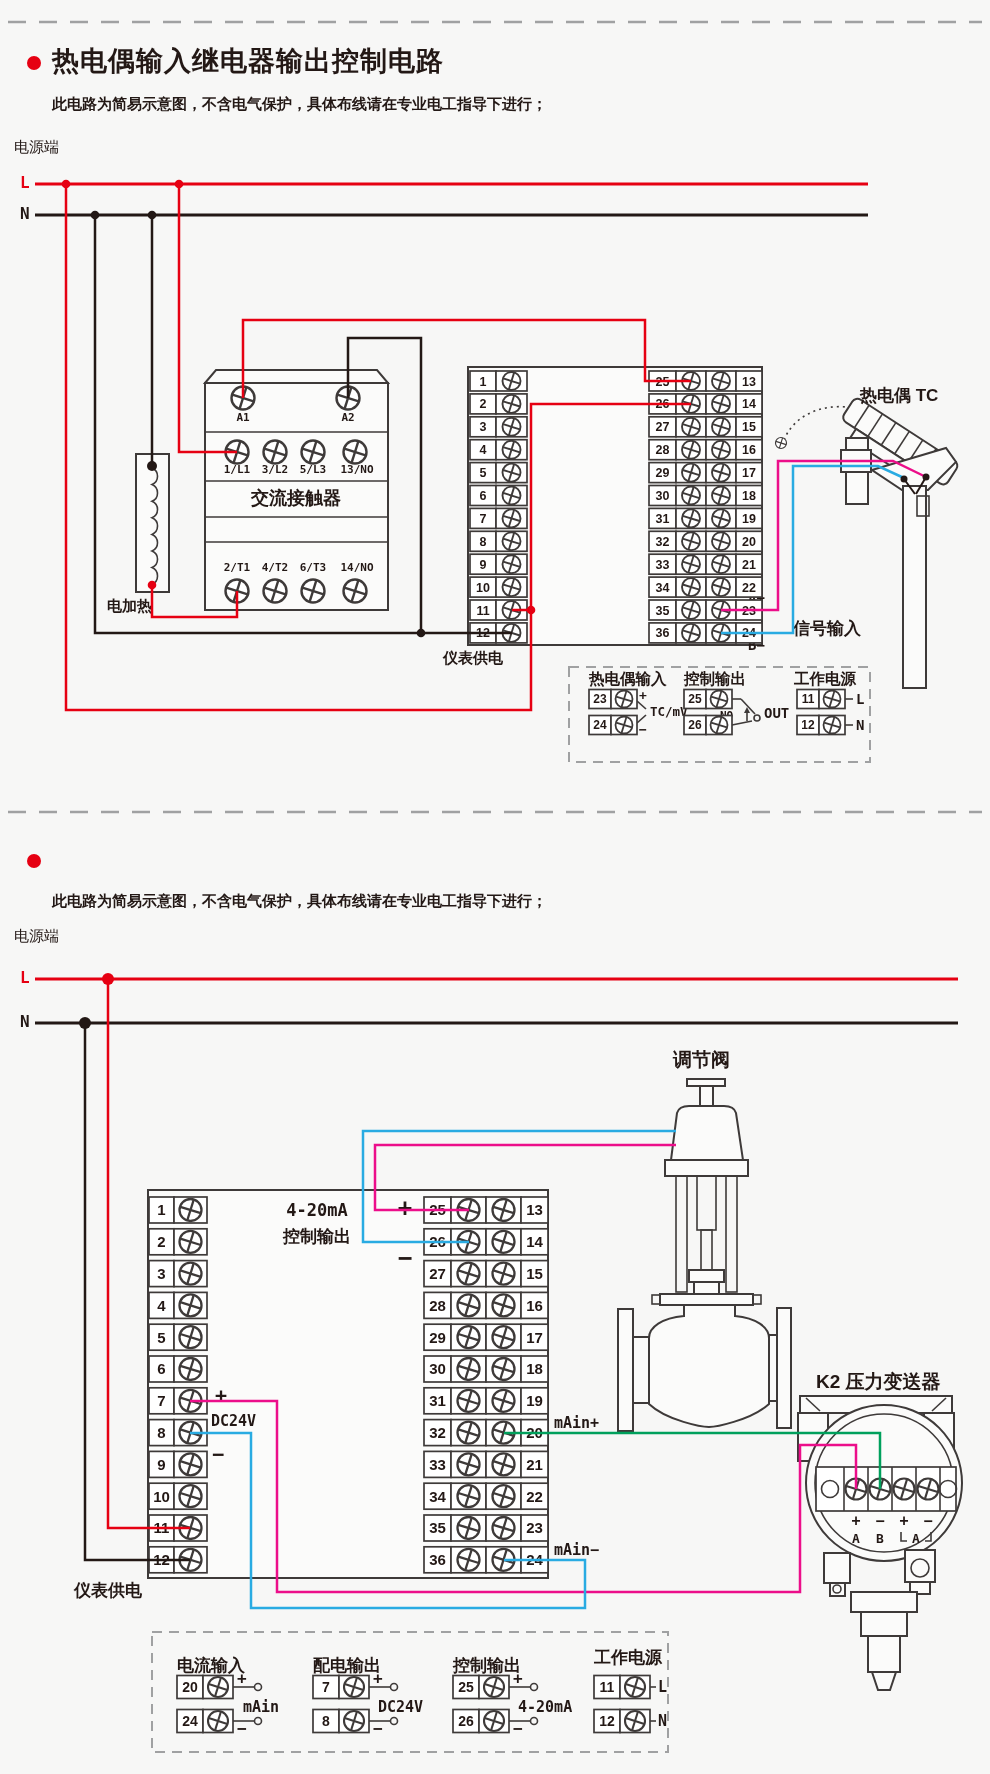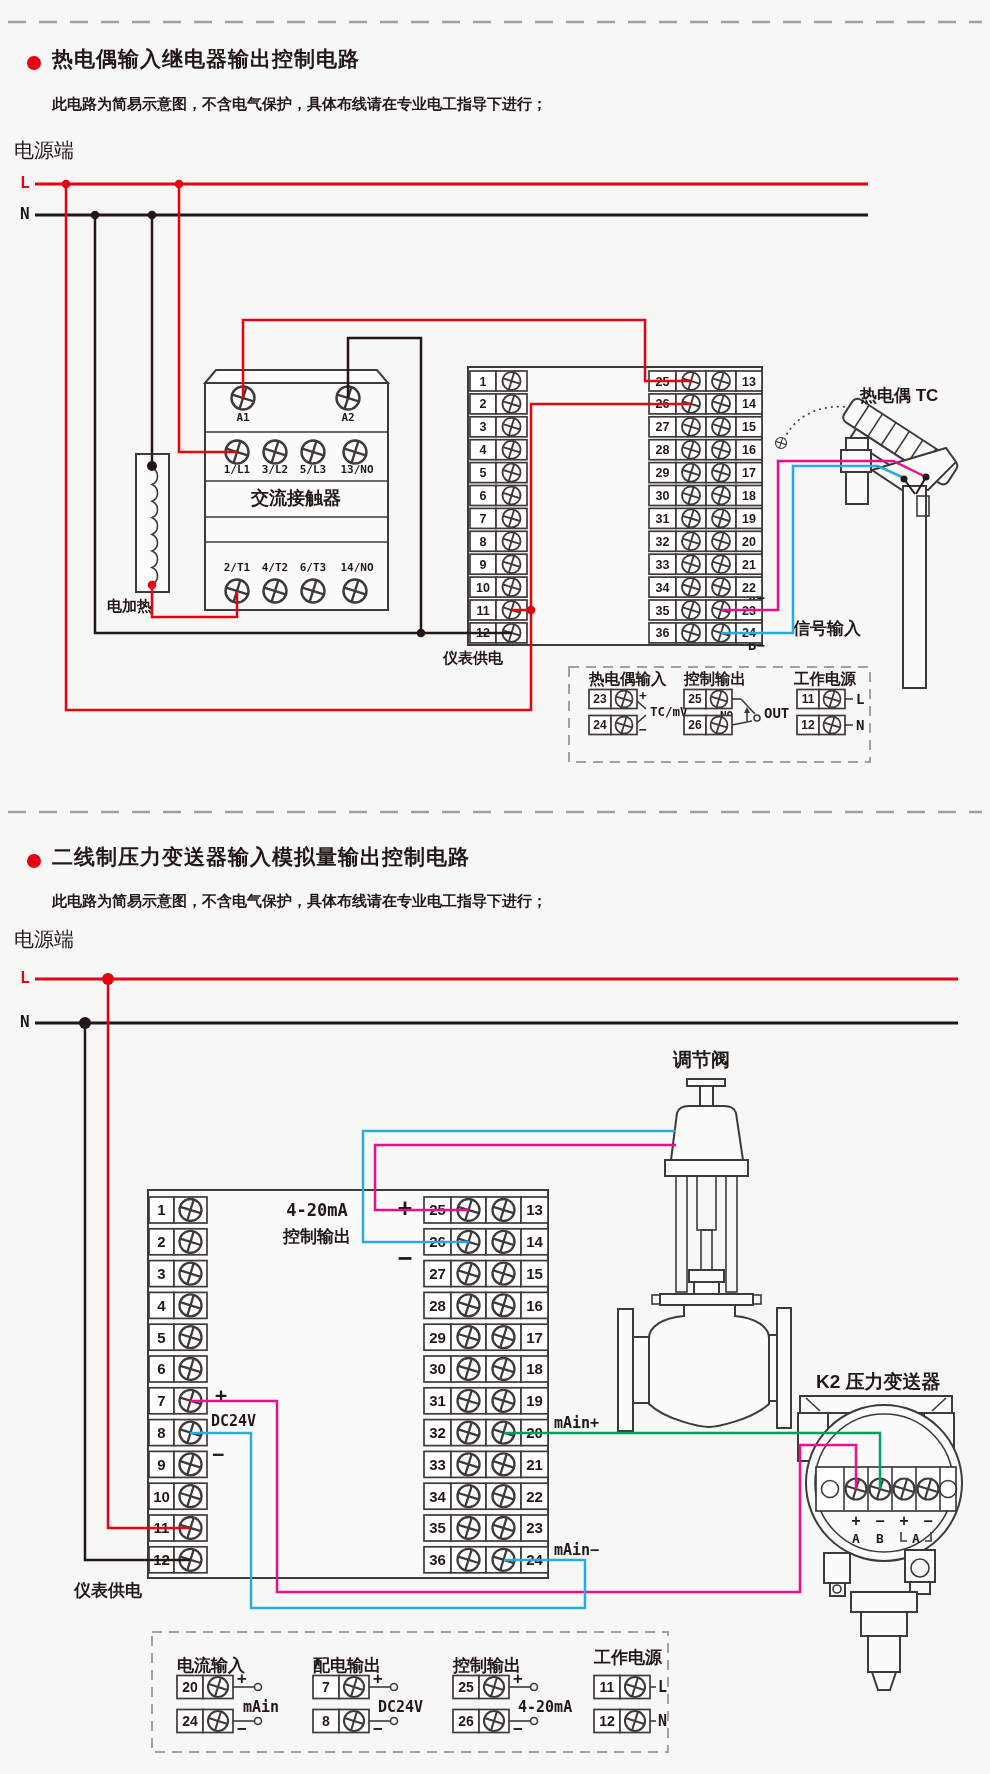--- a/index.html
+++ b/index.html
@@ -1,22 +1,22 @@
 <!DOCTYPE html>
 <html><head>
 <meta charset="utf-8">
 <style>
   html,body{margin:0;padding:0;background:#e9e9e9;}
   #page{position:relative;width:990px;height:1774px;background:#f7f7f6;overflow:hidden;
         font-family:"Liberation Sans","DejaVu Sans",sans-serif;}
   #gfx{position:absolute;left:0;top:0;}
   .lbl{position:absolute;color:#231815;white-space:nowrap;line-height:1.1;}
-  .sec-title{font-size:21px;font-weight:700;letter-spacing:1px;}
+  .sec-title{font-size:27px;font-weight:700;letter-spacing:1px;}
   .sec-sub{font-size:15px;font-weight:700;}
-  .pw{font-size:20px;}
+  .pw{font-size:15px;}
   .ln{font-size:16px;font-weight:700;font-family:"DejaVu Sans Mono",monospace;}
   .red{color:#e60012;}
   
   text{fill:#231815;}
   .cn{font-family:"Liberation Sans","DejaVu Sans",sans-serif;font-weight:700;}
   .mono{font-family:"DejaVu Sans Mono",monospace;font-weight:700;}
   .cell{fill:#ffffff;stroke:#3e3a39;stroke-width:1.7;}
   .num{font-family:"Liberation Sans",sans-serif;font-weight:700;}
   .dev{fill:#fbfbfa;stroke:#3e3a39;stroke-width:2;}
   .devthin{fill:none;stroke:#3e3a39;stroke-width:1.6;}
@@ -27,21 +27,20 @@
 <body>
 
 <div id="page">
 
   <div class="lbl sec-title" style="left:52px;top:47px;">热电偶输入继电器输出控制电路</div>
   <div class="lbl sec-sub" style="left:52px;top:96px;">此电路为简易示意图，不含电气保护，具体布线请在专业电工指导下进行；</div>
   <div class="lbl pw" style="left:14px;top:139px;">电源端</div>
   <div class="lbl ln red" style="left:20px;top:174px;">L</div>
   <div class="lbl ln" style="left:20px;top:205px;">N</div>
 
-  <div class="lbl sec-title" style="left:52px;top:845px;">二线制压力变送器输入模拟量输出控制电路</div>
   <div class="lbl sec-sub" style="left:52px;top:893px;">此电路为简易示意图，不含电气保护，具体布线请在专业电工指导下进行；</div>
   <div class="lbl pw" style="left:14px;top:928px;">电源端</div>
   <div class="lbl ln red" style="left:20px;top:969px;">L</div>
   <div class="lbl ln" style="left:20px;top:1013px;">N</div>
 
   <svg id="gfx" width="990" height="1774" viewBox="0 0 990 1774">
     <defs>
       <g id="screw" stroke="#3e3a39" stroke-width="2.1">
         <circle r="10" fill="#ffffff"></circle>
         <line x1="-9.3" y1="-2.9" x2="9.3" y2="2.9"></line>

